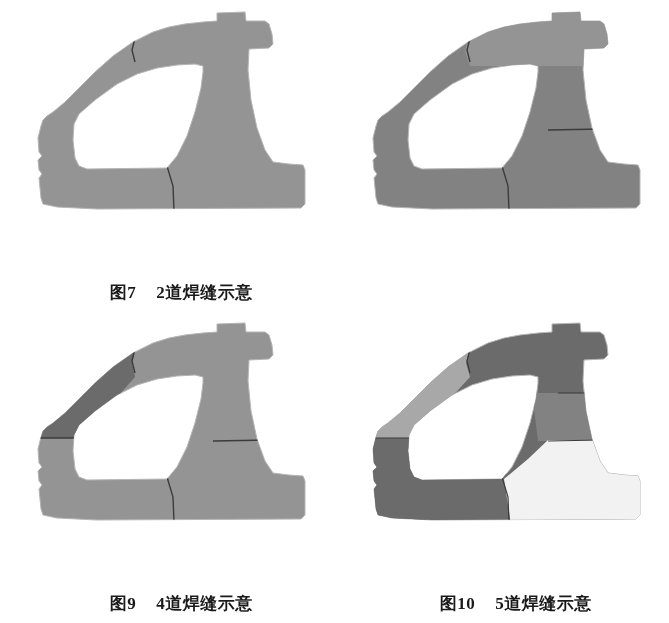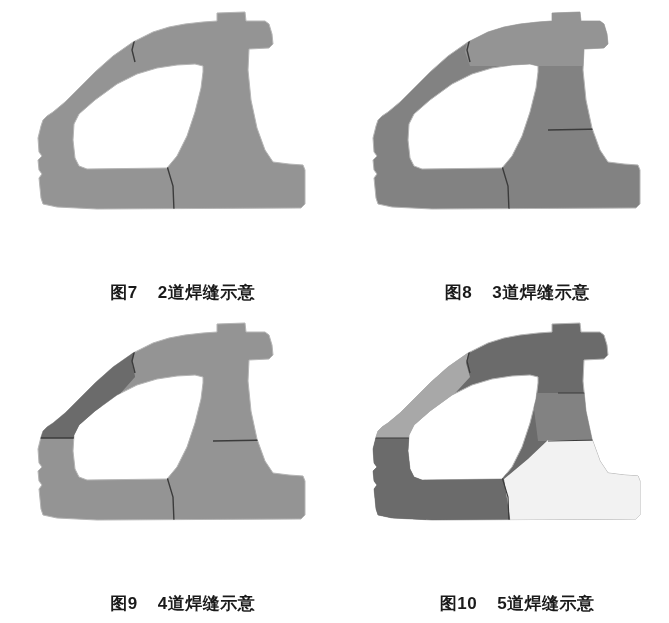--- a/index.html
+++ b/index.html
@@ -36,21 +36,21 @@
     display: block;
     width: 100%;
     height: 100%;
   }
   .figure-caption {
     margin-top: 8px;
     font-size: 17px;
     color: #1a1a1a;
     letter-spacing: 0.5px;
     white-space: pre;
-    font-family: Liberation Sans, sans-serif;
+    font-family: Liberation Serif, serif;
     font-weight: 600;
   }
   .cap-num { margin-right: 2px; }
   .cap-gap { display: inline-block; width: 18px; }
 </style>
 </head>
 <body>
 
 <div class="figure-grid">
 
@@ -94,23 +94,20 @@
         <g clip-path="url(#clip8)">
           <path d="M 116,28 L 113,44 L 118,58 L 300,58 L 300,-10 L 116,-10 Z" fill="#949494"></path>
         </g>
 
         <g clip-path="url(#clip8)">
           <path d="M 118,30 L 115,42 L 118,54" fill="none" stroke="#3b3b3b" stroke-width="1.4"></path>
           <path d="M 150,158 L 156,178 L 157,203" fill="none" stroke="#3b3b3b" stroke-width="1.4"></path>
           <path d="M 196,122 L 250,121" fill="none" stroke="#3b3b3b" stroke-width="1.4"></path>
         </g>
       </svg>
-    </div>
-    <div class="figure-caption">
-      <span class="cap-num">图8</span><span class="cap-gap"></span><span>3道焊缝示意</span>
     </div>
   </div>
 
   <div class="figure-cell">
     <div class="figure-art">
       <svg viewBox="0 0 300 245" xmlns="http://www.w3.org/2000/svg">
         <defs>
           <clipPath id="clip9">
             <path d="M 24,118 L 26,112 L 30,108 L 36,104 L 48,94 L 62,80 L 78,64 L 96,48 L 116,34 L 136,24 L 152,19 L 168,16 L 186,14 L 200,13 L 200,5 L 228,4 L 229,13 L 248,13 L 252,16 L 255,26 L 256,36 L 252,40 L 232,41 L 231,62 L 234,92 L 240,120 L 248,142 L 256,154 L 272,156 L 286,157 L 288,162 L 288,196 L 284,200 L 80,201 L 40,199 L 26,196 L 24,190 L 22,170 L 25,166 L 22,162 L 21,152 L 25,148 L 22,144 L 21,130 Z
                      M 62,106 L 78,92 L 100,76 L 120,66 L 140,60 L 160,57 L 178,56 L 186,58 L 186,64 L 184,80 L 178,104 L 170,128 L 160,148 L 150,160 L 70,161 L 62,158 L 58,150 L 56,132 L 57,116 Z" clip-rule="evenodd"></path>

